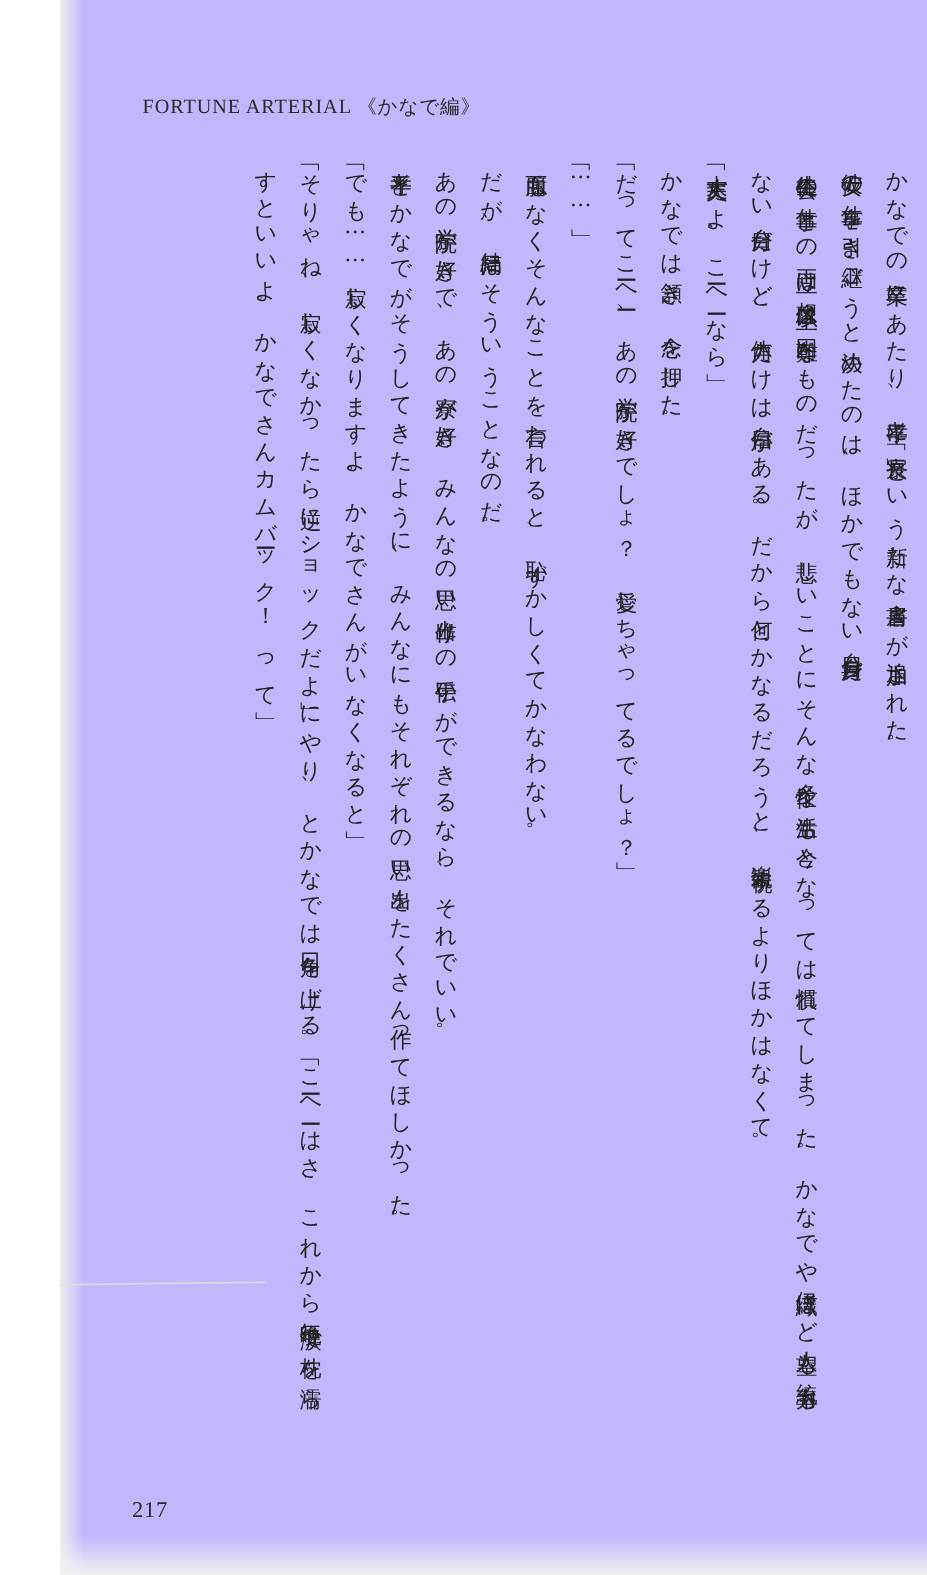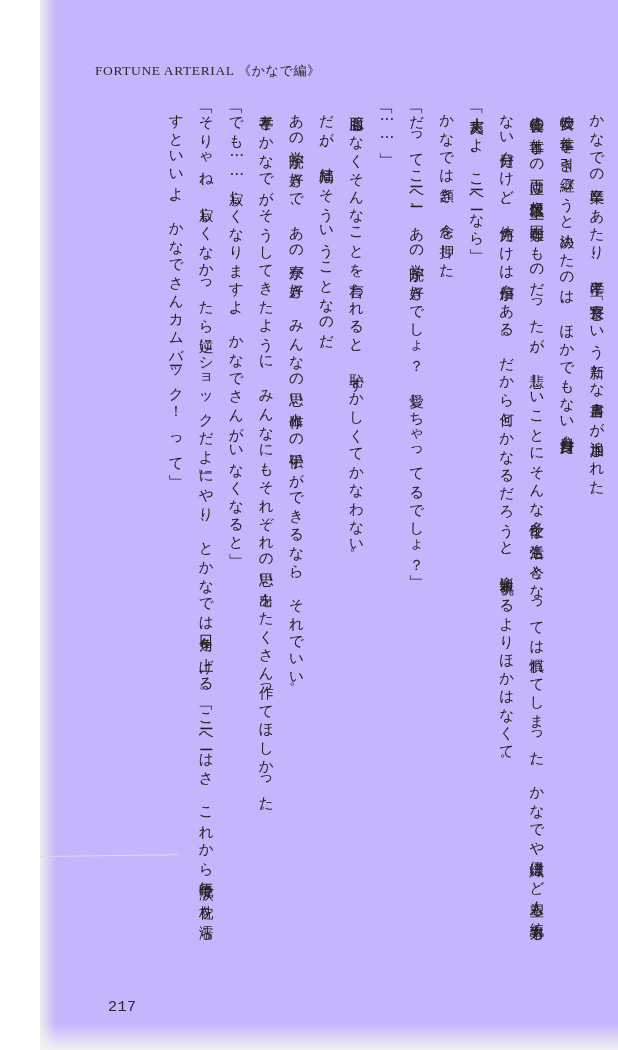--- a/index.html
+++ b/index.html
@@ -92,23 +92,23 @@
     margin: 0;
     padding: 0;
     text-indent: 1em;
   }
   .body-text p.noindent {
     text-indent: 0;
   }
 
   .page-number {
     position: absolute;
-    left: 68px;
+    left: 48px;
     bottom: 34px;
-    font-family: Liberation Mono, monospace;
+    font-family: Liberation Serif, serif;
     font-size: 15px;
     letter-spacing: 0.5px;
     color: #2b2828;
   }
 </style>
 </head>
 <body>
 
 <div class="page">
 

